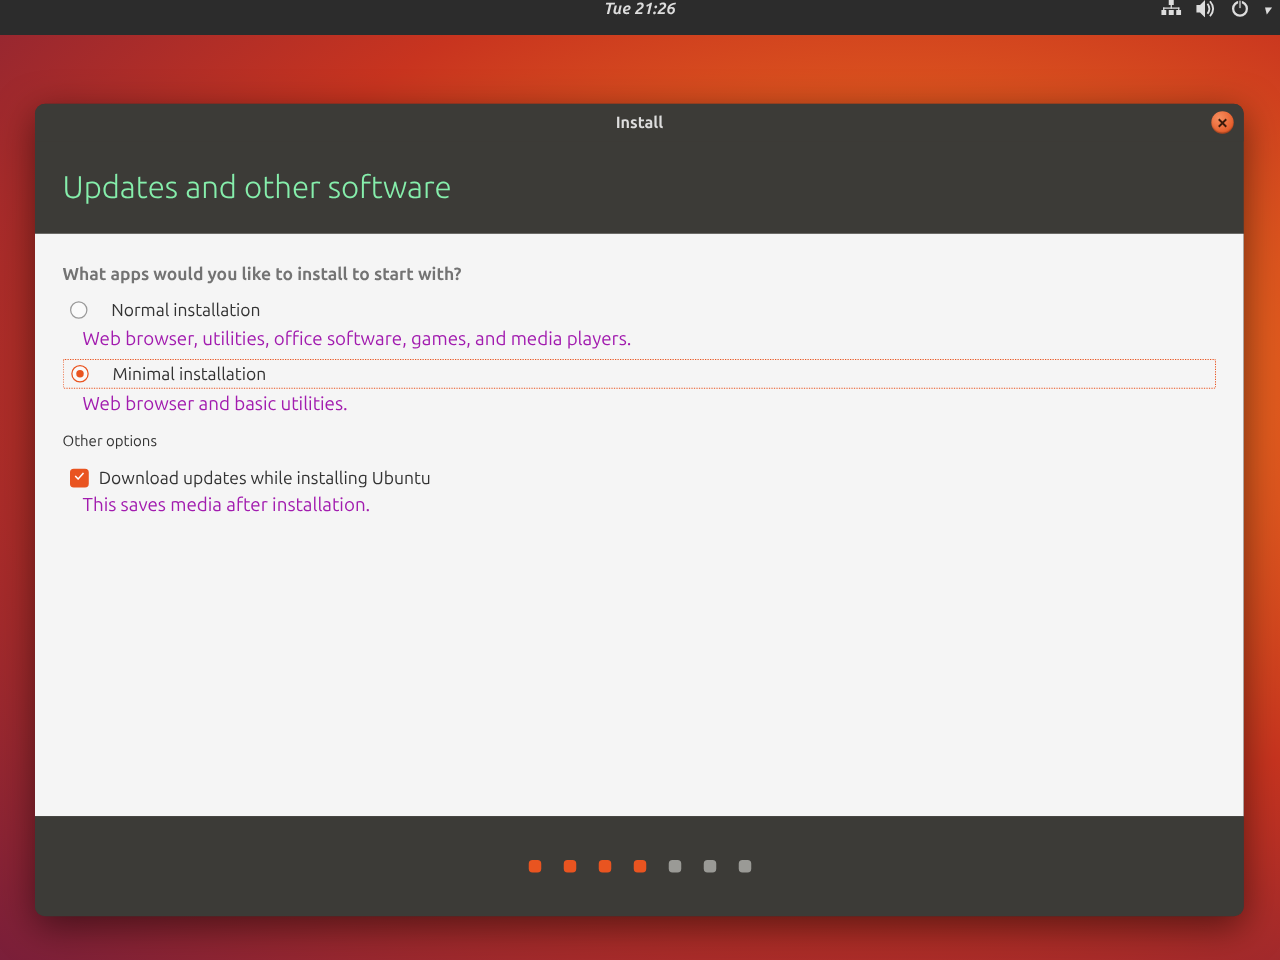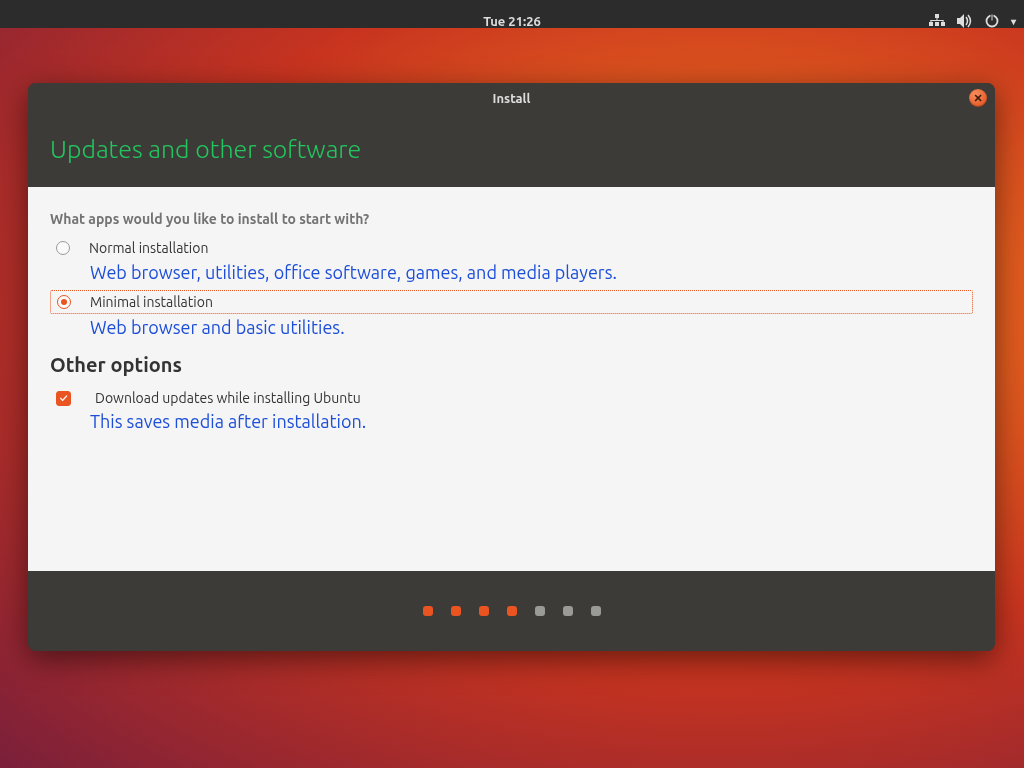--- a/index.html
+++ b/index.html
@@ -13,26 +13,27 @@
       height: 768px;
       overflow: hidden;
       background: linear-gradient(135deg, #7a1f3a 0%, #c8341f 30%, #e05a1e 50%, #e87822 70%, #7a1f3a 100%);
       background: radial-gradient(ellipse at 70% 40%, #e87822 0%, #e05a1e 30%, #c8341f 55%, #7a1f3a 100%);
       position: relative;
     }
     .topbar {
       background: #2c2c2c;
       height: 28px;
       display: flex;
-      align-items: flex-end;
+      align-items: flex-start;
       justify-content: center;
       color: #ddd;
       font-size: 13px;
       font-weight: bold;
       position: relative;
+      font-style: italic;
     }
     .topbar-right {
       position: absolute;
       right: 8px;
       display: flex;
       align-items: center;
       gap: 12px;
     }
     .topbar-right span {
       display: inline-flex;
@@ -40,21 +41,21 @@
       color: #ddd;
     }
     .topbar-right svg {
       fill: #ddd;
     }
     .window {
       position: absolute;
       left: 28px;
       top: 83px;
       width: 967px;
-      height: 568px;
+      height: 650px;
       background: #3c3b37;
       border-radius: 8px;
       box-shadow: 0 8px 30px rgba(0,0,0,0.5);
       overflow: hidden;
       display: flex;
       flex-direction: column;
     }
     .titlebar {
       height: 30px;
       background: #3c3b37;
@@ -83,21 +84,21 @@
       box-shadow: inset 0 -1px 1px rgba(0,0,0,0.3);
     }
     .heading-area {
       height: 74px;
       padding: 22px 22px 0 22px;
       color: #ddd;
     }
     .heading-area h1 {
       font-weight: 300;
       font-size: 25px;
-      color: #22c55e;
+      color: #86efac;
     }
     .content {
       background: #f5f5f5;
       flex: 1;
       padding: 24px 22px 0 22px;
       color: #333;
       display: flex;
       flex-direction: column;
     }
     .question {
@@ -133,36 +134,36 @@
       border-color: #e95420;
     }
     .radio.checked::after {
       content: '';
       width: 6px;
       height: 6px;
       background: #e95420;
       border-radius: 50%;
     }
     .desc {
-      font-size: 18px;
-      color: #1d4ed8;
-      margin-left: 40px;
+      font-size: 15px;
+      color: #a21caf;
+      margin-left: 16px;
       margin-top: 2px;
       margin-bottom: 8px;
     }
     .subheading {
-      font-weight: bold;
-      font-size: 20px;
+      font-weight: normal;
+      font-size: 12px;
       margin-top: 8px;
       margin-bottom: 12px;
     }
     .check-row {
       display: flex;
       align-items: center;
-      gap: 24px;
+      gap: 8px;
       font-size: 14px;
       padding: 2px 6px;
       margin-bottom: 1px;
     }
     .checkbox {
       width: 15px;
       height: 15px;
       border: 1px solid #999;
       border-radius: 3px;
       display: inline-flex;

